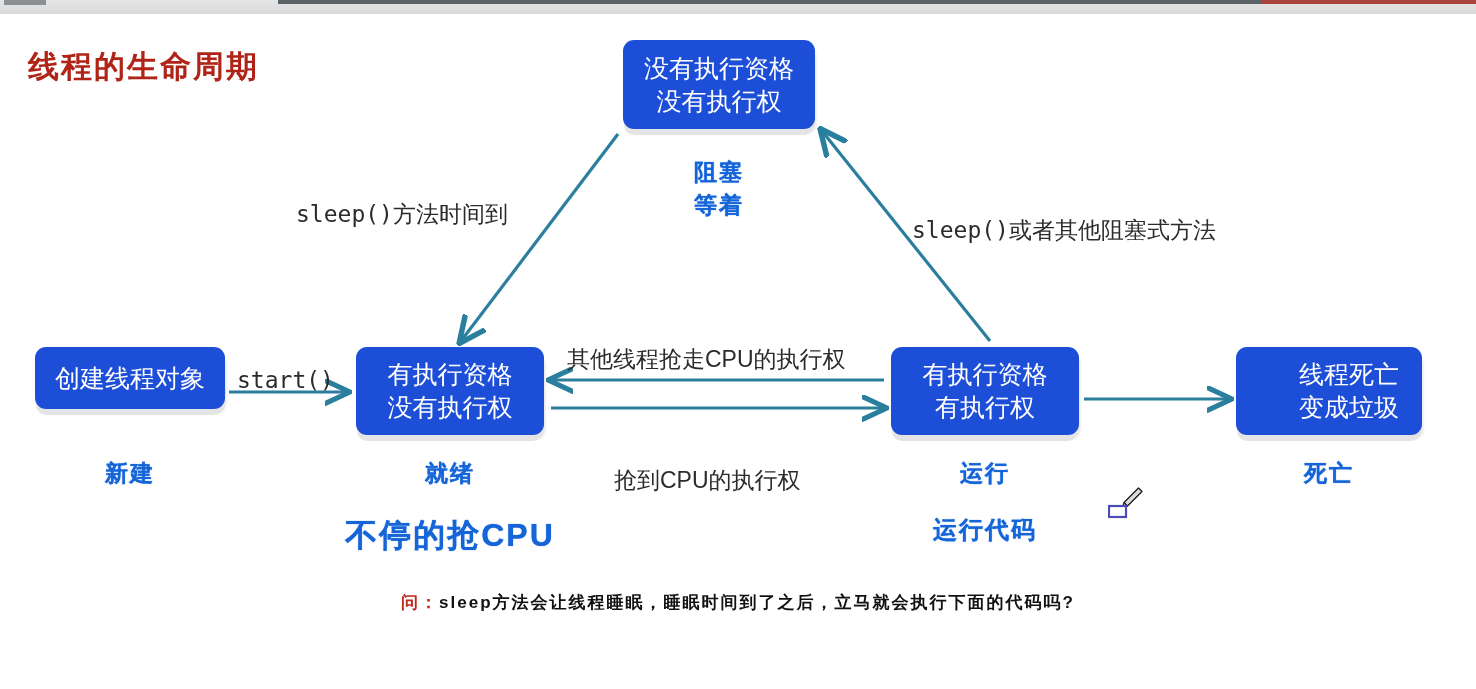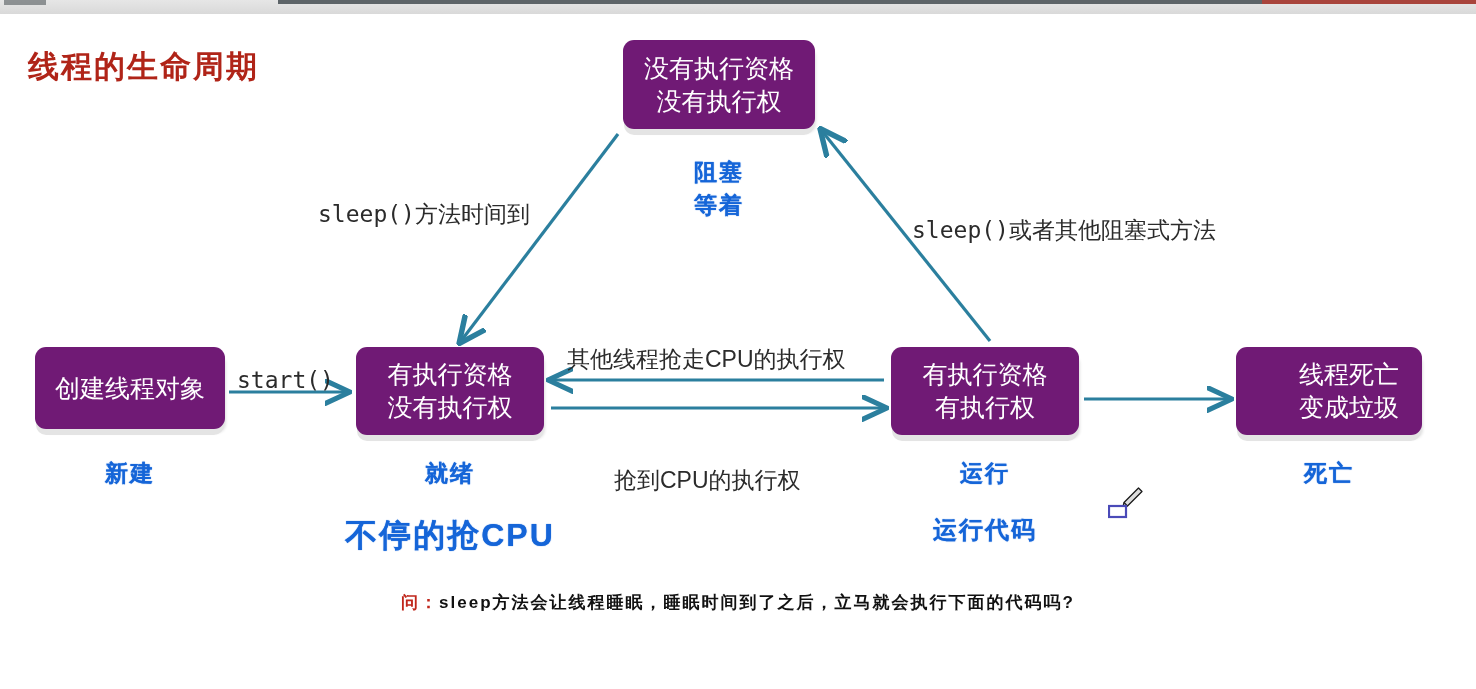--- a/index.html
+++ b/index.html
@@ -41,35 +41,35 @@
   #title {
     position: absolute; left: 28px; top: 32px;
     font-size: 31px; font-weight: bold; letter-spacing: 2px;
     color: #b02418;
     white-space: nowrap;
   }
 
   
   .node {
     position: absolute;
-    background: #701a75;
+    background: #1d4ed8;
     border-radius: 11px;
     color: #ffffff;
     display: flex; flex-direction: column;
     align-items: center; justify-content: center;
     line-height: 1.32;
     font-size: 25px;
     white-space: nowrap;
     box-shadow: 0 7px 0 -1px #e4e4e4, 3px 6px 3px -2px rgba(0,0,0,.12);
   }
   .node .ln { display: block; }
 
   #node-blocked   { left: 623px; top: 26px;  width: 192px; height: 89px; }
   #node-ready     { left: 356px; top: 333px; width: 188px; height: 88px; }
-  #node-new       { left: 35px;  top: 333px; width: 190px; height: 82px;
+  #node-new       { left: 35px;  top: 333px; width: 190px; height: 62px;
                     font-size: 25px; }
   #node-running   { left: 891px; top: 333px; width: 188px; height: 88px; }
   #node-dead      { left: 1236px;top: 333px; width: 186px; height: 88px; padding-left: 40px; }
 
   
   .blue-label {
     position: absolute;
     color: #1565d8;
     font-weight: bold;
     font-size: 23px;
@@ -89,21 +89,21 @@
   
   .edge-label {
     position: absolute;
     color: #2b2b2b;
     font-size: 23px;
     white-space: nowrap;
     line-height: 1.62;
   }
   .mono { font-family: "DejaVu Sans Mono", "Liberation Mono", monospace; }
 
-  #el-sleep-left  { left: 296px; top: 182px; margin-left: 22px; }
+  #el-sleep-left  { left: 296px; top: 182px; }
   #el-sleep-right { left: 912px; top: 198px; }
   #el-start       { left: 237px; top: 348px; }
   #el-steal       { left: 567px; top: 327px; }
   #el-grab        { left: 614px; top: 404px; margin-top: 44px; }
   #el-run         { left: 1108px;top: 307px; text-align: center; width: 110px; }
 
   
   #edges { position: absolute; left: 0; top: 0; width: 1476px; height: 675px; }
 
   

